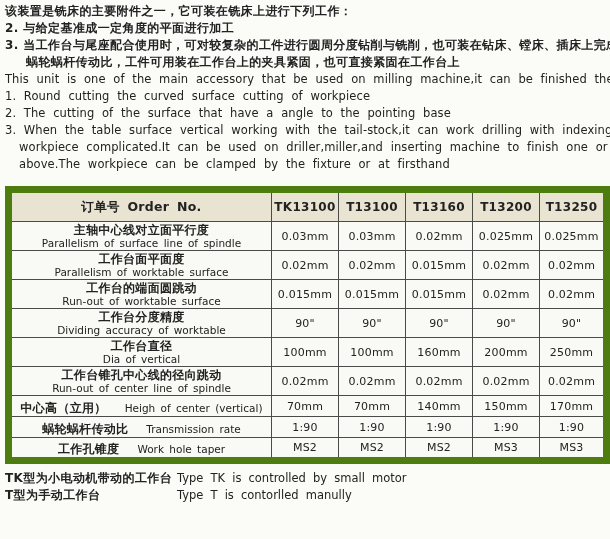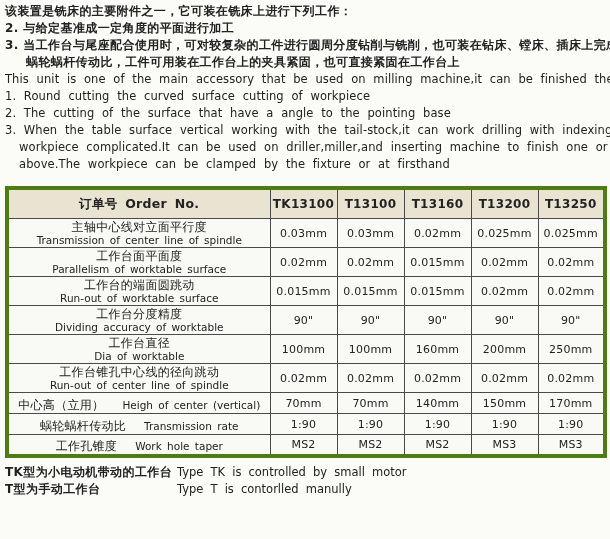--- a/index.html
+++ b/index.html
@@ -15,30 +15,30 @@
   .il{font-size:12px;line-height:17px;white-space:nowrap}
   .zh{font-weight:bold;letter-spacing:.4px}
   .en{font-size:11.5px;word-spacing:.34em;letter-spacing:.1px}
   .cont-zh{padding-left:21px}
   .cont-en{padding-left:14px}
 
   
   table.spec{
     border-collapse:collapse;table-layout:fixed;
     width:600px;margin:13px 0 0 5px;
-    border:4px solid #4d7c0f;
+    border:7px solid #4d7c0f;
   }
   table.spec td{
     border:1px solid #4a4a4a;text-align:center;vertical-align:middle;
     padding:0 2px;background:#f9f9f5;overflow:hidden;
   }
   tr.head td{background:#e9e4d2;height:28px;font-weight:bold;font-size:12px;letter-spacing:.3px}
   tr.head td.order{font-size:12.5px;word-spacing:3px}
   td.lbl{background:#b6dcee}
-  .lzh{font-size:12px;font-weight:normal;line-height:14px;letter-spacing:.3px}
+  .lzh{font-size:12px;font-weight:bold;line-height:14px;letter-spacing:.3px}
   .len{font-size:10.5px;line-height:13px;word-spacing:2px}
   tr.r2{height:29px}
   tr.r1{height:21px}
   tr.r1 .lzh,tr.r1 .len{display:inline}
   tr.r1 .len{margin-left:18px}
   td.val{font-size:11px;letter-spacing:.2px}
 
   
   .footnotes{margin:6px 0 0 5px}
   .fl{display:flex;font-size:12px;line-height:17px;white-space:nowrap}
@@ -78,21 +78,21 @@
         <td>TK13100</td>
         <td>T13100</td>
         <td>T13160</td>
         <td>T13200</td>
         <td>T13250</td>
       </tr>
 
       <tr class="r2">
         <td class="lbl">
           <div class="lzh">主轴中心线对立面平行度</div>
-          <div class="len">Transmission of center line of spindle</div>
+          <div class="len">Parallelism of surface line of spindle</div>
         </td>
         <td class="val">0.03mm</td>
         <td class="val">0.03mm</td>
         <td class="val">0.02mm</td>
         <td class="val">0.025mm</td>
         <td class="val">0.025mm</td>
       </tr>
 
       <tr class="r2">
         <td class="lbl">
@@ -127,21 +127,21 @@
         <td class="val">90"</td>
         <td class="val">90"</td>
         <td class="val">90"</td>
         <td class="val">90"</td>
         <td class="val">90"</td>
       </tr>
 
       <tr class="r2">
         <td class="lbl">
           <div class="lzh">工作台直径</div>
-          <div class="len">Dia of worktable</div>
+          <div class="len">Dia of vertical</div>
         </td>
         <td class="val">100mm</td>
         <td class="val">100mm</td>
         <td class="val">160mm</td>
         <td class="val">200mm</td>
         <td class="val">250mm</td>
       </tr>
 
       <tr class="r2">
         <td class="lbl">

